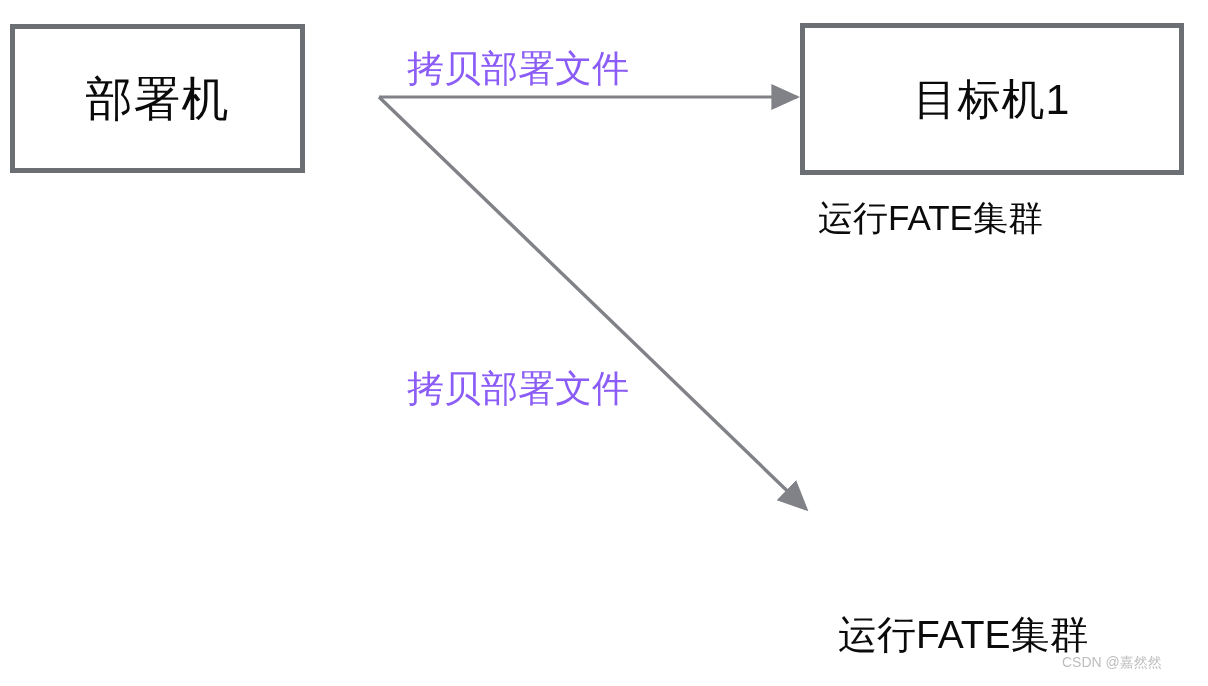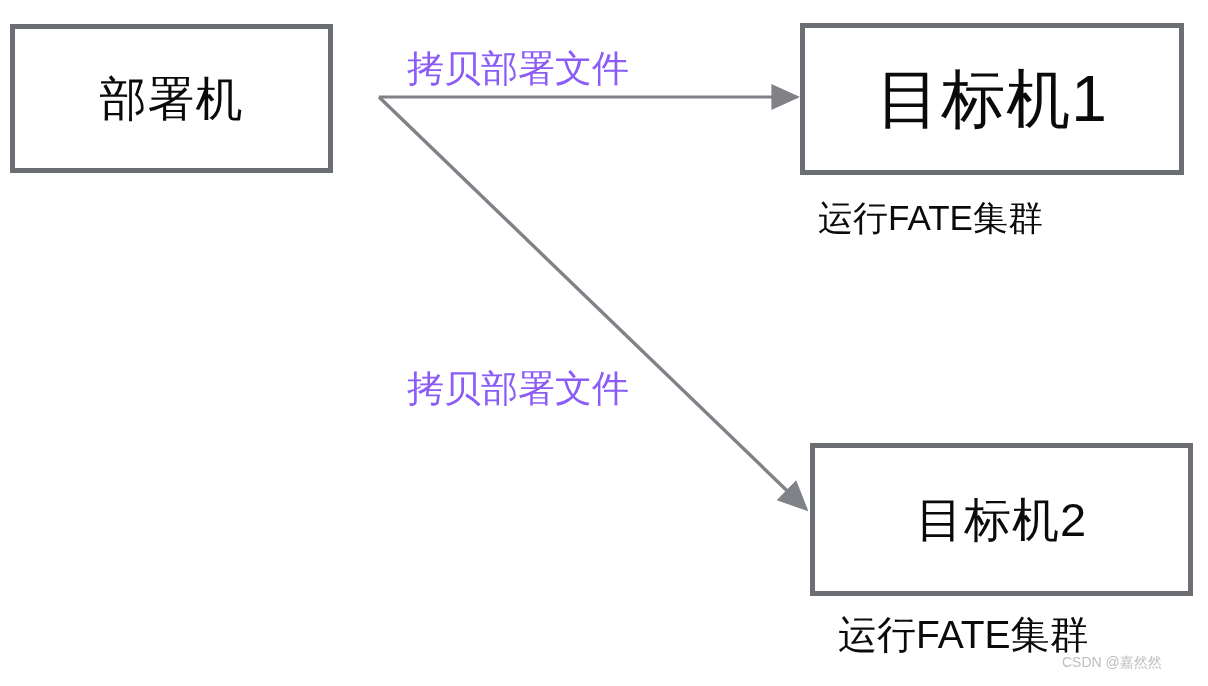--- a/index.html
+++ b/index.html
@@ -26,32 +26,32 @@
   }
   .node-label {
     color: #0a0a0a;
     font-weight: 400;
     line-height: 1;
     white-space: nowrap;
   }
   #box-deploy {
     left: 10px;
     top: 24px;
-    width: 323px;
+    width: 295px;
     height: 149px;
   }
   #box-deploy .node-label { font-size: 47px; letter-spacing: 1px; }
 
   #box-target1 {
     left: 800px;
     top: 23px;
     width: 384px;
     height: 152px;
   }
-  #box-target1 .node-label { font-size: 64px; letter-spacing: 1px; }
+  #box-target1 .node-label { font-size: 43px; letter-spacing: 1px; }
 
   #box-target2 {
     left: 810px;
     top: 443px;
     width: 383px;
     height: 153px;
   }
   #box-target2 .node-label { font-size: 47px; letter-spacing: 1px; }
 
   .caption {
@@ -127,23 +127,20 @@
   </svg>
 
   <div class="node-box" id="box-deploy">
     <span class="node-label">部署机</span>
   </div>
 
   <div class="node-box" id="box-target1">
     <span class="node-label">目标机1</span>
   </div>
 
-  <div class="node-box" id="box-target2">
-    <span class="node-label">目标机2</span>
-  </div>
 
 
   <div class="caption" id="caption-target1">运行FATE集群</div>
 
   <div class="caption" id="caption-target2">运行FATE集群</div>
 
   <div class="edge-label" id="edge-label-top">拷贝部署文件</div>
 
   <div class="edge-label" id="edge-label-diag">拷贝部署文件</div>
 

